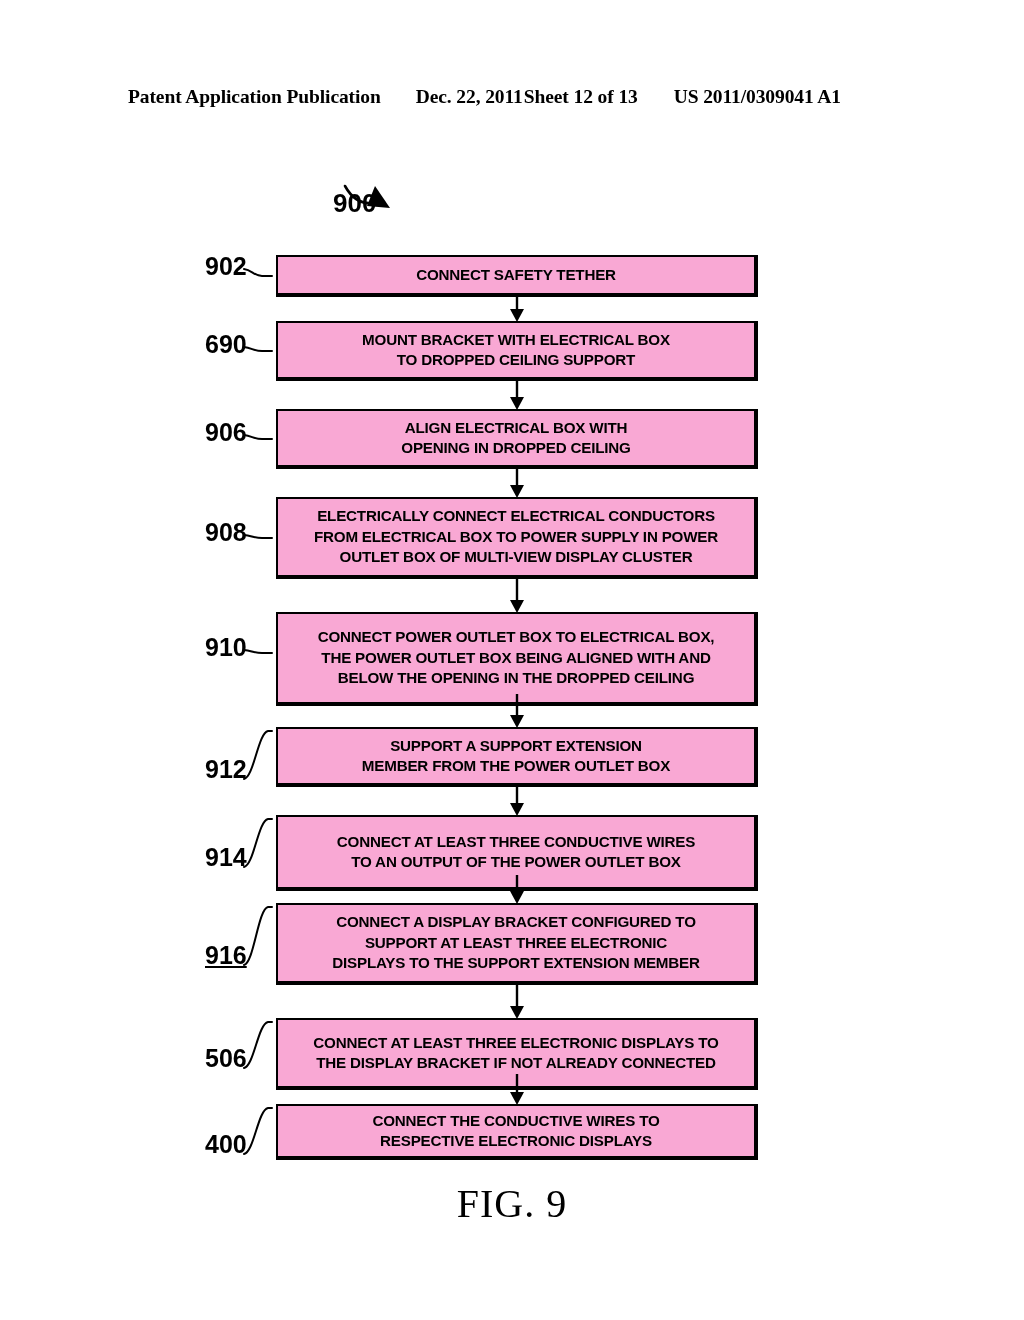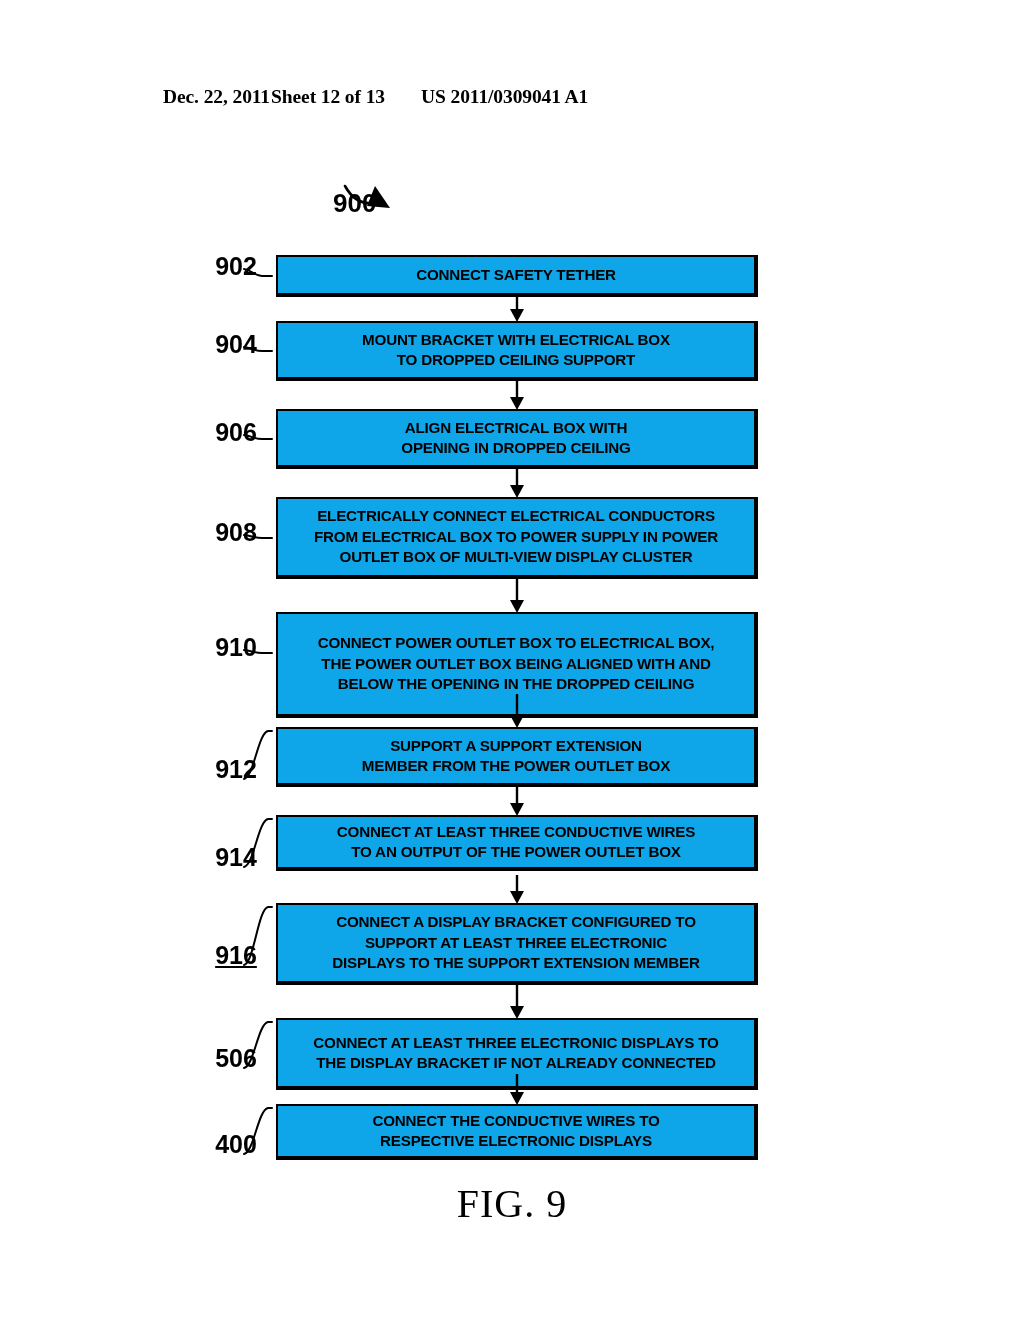--- a/index.html
+++ b/index.html
@@ -47,21 +47,21 @@
 
   
   .node {
     position: absolute;
     left: 276px;
     width: 482px;
     box-sizing: border-box;
     border: 2px solid #000000;
     border-right-width: 4px;
     border-bottom-width: 4px;
-    background: #0ea5e9;
+    background: #f9a8d4;
     display: flex;
     align-items: center;
     justify-content: center;
     text-align: center;
   }
   .node-text {
     font-family: "Liberation Sans", sans-serif;
     font-weight: bold;
     font-size: 15.2px;
     line-height: 20.5px;
@@ -71,21 +71,21 @@
   }
 
   
   .ref {
     position: absolute;
     font-family: "Liberation Sans", sans-serif;
     font-weight: bold;
     font-size: 25px;
     letter-spacing: 0px;
     color: #000;
-    text-align: center;
+    text-align: left;
     width: 62px;
   }
 
   
   .overlay {
     position: absolute;
     left: 0; top: 0;
     width: 1024px; height: 1320px;
     pointer-events: none;
   }
@@ -112,62 +112,63 @@
     font-weight: bold;
     font-size: 26px;
     color: #000;
     margin-top: 36px;
   }
 </style>
 </head>
 <body>
 
 <div class="pub-header">
+  <span class="hdr-title">Patent Application Publication</span>
   <span class="hdr-date">Dec. 22, 2011</span>
   <span class="hdr-sheet">Sheet 12 of 13</span>
   <span class="hdr-pub">US 2011/0309041 A1</span>
 </div>
 
 <div class="flow">
 
   <div class="label-900">900</div>
 
   <div id="nodes-host">
       <div class="node" style="top: 255px; height: 42px;">
         <div class="node-text">CONNECT SAFETY TETHER</div>
       </div>
       <div class="ref" style="left: 205px; top: 252px;">902</div>
       <div class="node" style="top: 321px; height: 60px;">
         <div class="node-text">MOUNT BRACKET WITH ELECTRICAL BOX
 TO DROPPED CEILING SUPPORT</div>
       </div>
-      <div class="ref" style="left: 205px; top: 330px;">904</div>
+      <div class="ref" style="left: 205px; top: 330px;">690</div>
       <div class="node" style="top: 409px; height: 60px;">
         <div class="node-text">ALIGN ELECTRICAL BOX WITH
 OPENING IN DROPPED CEILING</div>
       </div>
       <div class="ref" style="left: 205px; top: 418px;">906</div>
       <div class="node" style="top: 497px; height: 82px;">
         <div class="node-text">ELECTRICALLY CONNECT ELECTRICAL CONDUCTORS
 FROM ELECTRICAL BOX TO POWER SUPPLY IN POWER
 OUTLET BOX OF MULTI-VIEW DISPLAY CLUSTER</div>
       </div>
       <div class="ref" style="left: 205px; top: 518px;">908</div>
-      <div class="node" style="top: 612px; height: 106px;">
+      <div class="node" style="top: 612px; height: 94px;">
         <div class="node-text">CONNECT POWER OUTLET BOX TO ELECTRICAL BOX,
 THE POWER OUTLET BOX BEING ALIGNED WITH AND
 BELOW THE OPENING IN THE DROPPED CEILING</div>
       </div>
       <div class="ref" style="left: 205px; top: 633px;">910</div>
       <div class="node" style="top: 727px; height: 60px;">
         <div class="node-text">SUPPORT A SUPPORT EXTENSION
 MEMBER FROM THE POWER OUTLET BOX</div>
       </div>
       <div class="ref" style="left: 205px; top: 755px;">912</div>
-      <div class="node" style="top: 815px; height: 56px;">
+      <div class="node" style="top: 815px; height: 76px;">
         <div class="node-text">CONNECT AT LEAST THREE CONDUCTIVE WIRES
 TO AN OUTPUT OF THE POWER OUTLET BOX</div>
       </div>
       <div class="ref" style="left: 205px; top: 843px;">914</div>
       <div class="node" style="top: 903px; height: 82px;">
         <div class="node-text">CONNECT A DISPLAY BRACKET CONFIGURED TO
 SUPPORT AT LEAST THREE ELECTRONIC
 DISPLAYS TO THE SUPPORT EXTENSION MEMBER</div>
       </div>
       <div class="ref" style="left: 205px; top: 941px; text-decoration: underline;">916</div>

